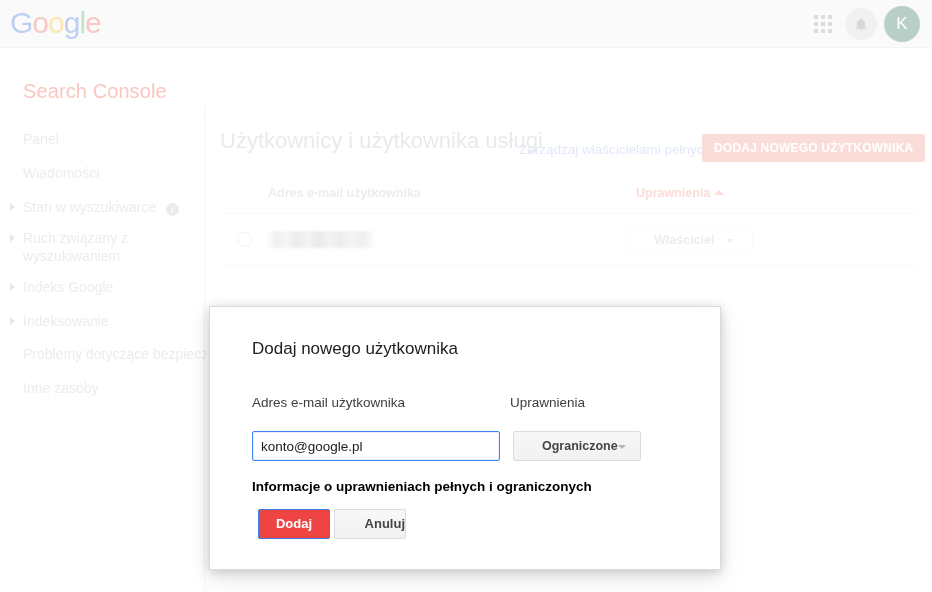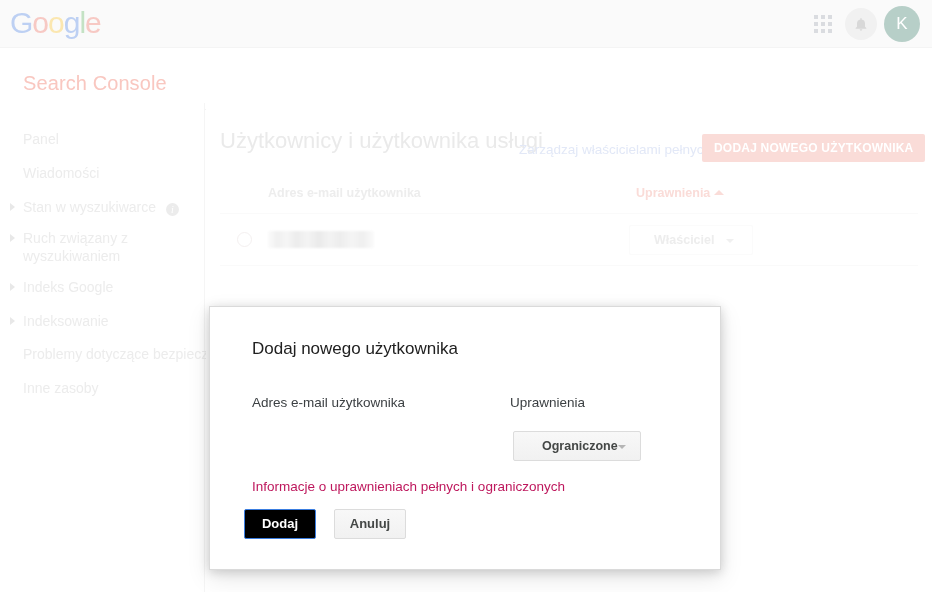--- a/index.html
+++ b/index.html
@@ -75,21 +75,21 @@
     background: #b7cfc8;
     color: #ffffff;
     font-size: 17px;
     line-height: 36px;
     text-align: center;
     font-family: "Liberation Sans", sans-serif;
   }
 
   
   .sc-header {
-    position: absolute; top: 56px; left: 0;
+    position: absolute; top: 64px; left: 0;
     width: 932px; height: 54px;
     background: #ffffff;
     border-bottom: 1px solid #f3f3f3;
     text-align: center;
   }
   .sc-title {
     position: absolute; left: 23px; top: 16px;
     font-size: 20px;
     color: #f9c7c0;
     letter-spacing: .1px;
@@ -303,48 +303,50 @@
     font-size: 12.5px; color: #444746; font-weight: bold;
   }
   .perm-select .caret-d {
     right: 14px; top: 13px;
     border-top-color: #b5b5b5;
   }
 
   .info-link {
     position: absolute; left: 42px; top: 172px;
     font-size: 13.5px;
-    color: #be185d;
+    color: #000000;
     text-decoration: none;
     cursor: pointer;
+    font-weight: bold;
   }
 
   .btn {
     position: absolute; top: 202px;
     height: 30px;
     border-radius: 2px;
     font-size: 13px;
     font-weight: bold;
     font-family: "Liberation Sans", sans-serif;
     line-height: 28px;
     text-align: center;
     cursor: pointer;
     border: 1px solid transparent;
   }
   .btn-primary {
-    left: 34px; width: 72px;
-    background: #000000;
+    left: 48px; width: 72px;
+    background: #ef4444;
     border-color: #3a7de0;
     color: #ffffff;
   }
   .btn-secondary {
     left: 124px; width: 72px;
     background: linear-gradient(180deg,#f8f8f8 0%,#f1f1f1 100%);
     border-color: #dcdcdc;
     color: #444746;
+    text-align: right;
   }
 </style>
 </head>
 <body>
 
 <div id="app">
 
   <div id="page">
 
     <div class="gbar">
@@ -444,20 +446,21 @@
       </div>
     </div>
   </div>
 
   <div class="modal-shadow">
     <div class="modal-title">Dodaj nowego użytkownika</div>
 
     <div class="lbl lbl-email">Adres e-mail użytkownika</div>
     <div class="lbl lbl-perm">Uprawnienia</div>
 
+    <input class="email-input" type="text" value="konto@google.pl" style="">
 
     <div class="perm-select">
       <span class="stxt">Ograniczone</span>
       <span class="caret-d"></span>
     </div>
 
     <a class="info-link">Informacje o uprawnieniach pełnych i ograniczonych</a>
 
     <div class="btn btn-primary">Dodaj</div>
     <div class="btn btn-secondary">Anuluj</div>

